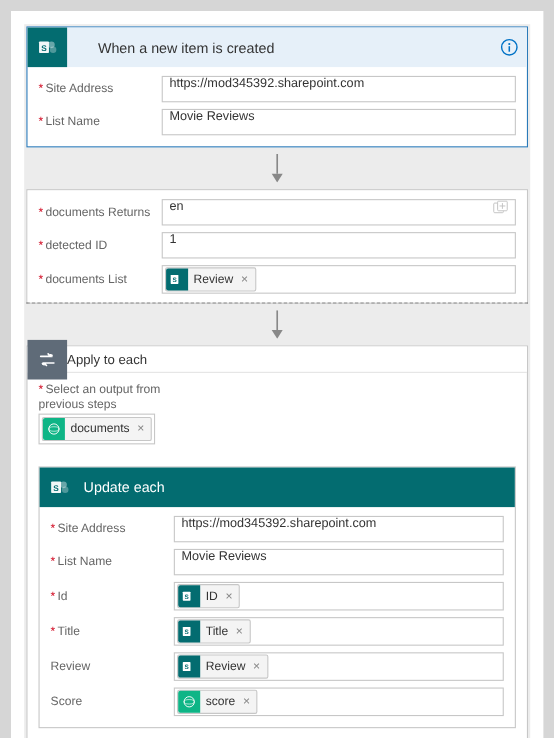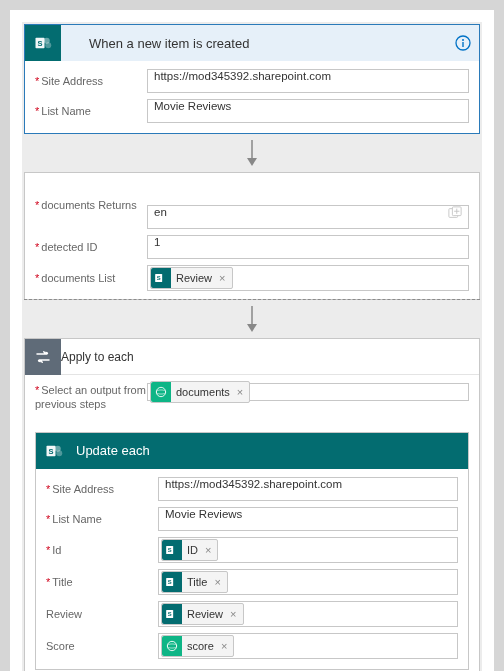--- a/index.html
+++ b/index.html
@@ -15,33 +15,33 @@
   .icon-green { background: #0eb586; }
   .icon-sp { background: #036c70; }
   .icon-gray { background: #5f6b78; }
   .card-body { padding: 8px 10px 10px 10px; }
   .row { display: flex; align-items: center; margin-bottom: 6px; }
   .row:last-child { margin-bottom: 0; }
   .label { width: 112px; font-size: 11px; color: #666; display: flex; align-items: flex-start; }
   .label .req { color: #d0021b; margin-right: 2px; }
   .field { flex: 1; }
   .input { width: 100%; height: 24px; border: 1px solid #c7c7c7; padding: 0 6px; font-size: 11.5px; color: #333; background: #fff; display: flex; align-items: flex-start; }
-  .input.with-icon { justify-content: space-between; margin-top: 24px; }
+  .input.with-icon { justify-content: space-between; }
   .token-row { flex: 1; height: 26px; border: 1px solid #c7c7c7; display: flex; align-items: center; padding: 2px; gap: 2px; background: #fff; }
   .token-row.tall { height: 18px; }
   .token { display: inline-flex; align-items: center; background: #f4f4f4; border: 1px solid #c7c7c7; border-radius: 2px; height: 22px; padding: 0 4px 0 0; gap: 5px; font-size: 11px; }
   .token .tbox { width: 20px; height: 20px; display: flex; align-items: center; justify-content: center; border-radius: 2px 0 0 2px; }
   .token .tbox.sp { background: #036c70; }
   .token .tbox.sent { background: #0eb586; }
   .token .tlabel { color: #333; }
   .token .tx { color: #888; font-size: 11px; cursor: pointer; padding: 0 2px; }
   .dashed-wrap { border: 1px dashed #8b8b8b; padding: 8px 10px; background: #fff; }
   .info-icon { color: #0072c6; font-size: 15px; }
   .apply-card { background: #fff; border: 1px solid #c7c7c7; }
-  .apply-header { display: flex; align-items: center; height: 36px; background: #fff; border-bottom: 1px solid #e4e4e4; }
+  .apply-header { display: flex; align-items: center; height: 24px; background: #fff; border-bottom: 1px solid #e4e4e4; }
   .label-multi { width: 112px; font-size: 11px; color: #666; line-height: 1.3; }
   .label-multi .req { color: #d0021b; margin-right: 2px; }
   .spacer { height: 14px; }
   svg { display: block; }
 </style>
 </head>
 <body>
 
 <div class="canvas">
   <div class="gray">
@@ -163,21 +163,21 @@
       <div class="apply-header">
         <div class="icon-box icon-gray">
           <svg width="18" height="18" viewBox="0 0 24 24">
               <path d="M4 8 h12 l-3 -3 M20 16 h-12 l3 3" fill="none" stroke="#fff" stroke-width="2" stroke-linecap="round"></path>
               <path d="M16 8 v-2 a2 2 0 0 1 2 2 M8 16 v2 a2 2 0 0 1 -2 -2" fill="none" stroke="#fff" stroke-width="2"></path>
             </svg>
         </div>
         <div class="title">Apply to each</div>
       </div>
       <div class="card-body">
-        <div class="row" style="align-items:flex-start;">
+        <div class="row" style="align-items:flex-start;flex-direction:column;">
           <div class="label-multi"><span class="req">*</span><span>Select an output from previous steps</span></div>
           <div class="token-row tall">
             <div class="token">
               <div class="tbox sent">
                 <svg width="14" height="14" viewBox="0 0 24 24">
                     <circle cx="12" cy="12" r="8" fill="none" stroke="#fff" stroke-width="1.5"></circle>
                     <ellipse cx="12" cy="12" rx="8" ry="3.5" fill="none" stroke="#fff" stroke-width="1"></ellipse>
                   </svg>
               </div>
               <span class="tlabel">documents</span>

